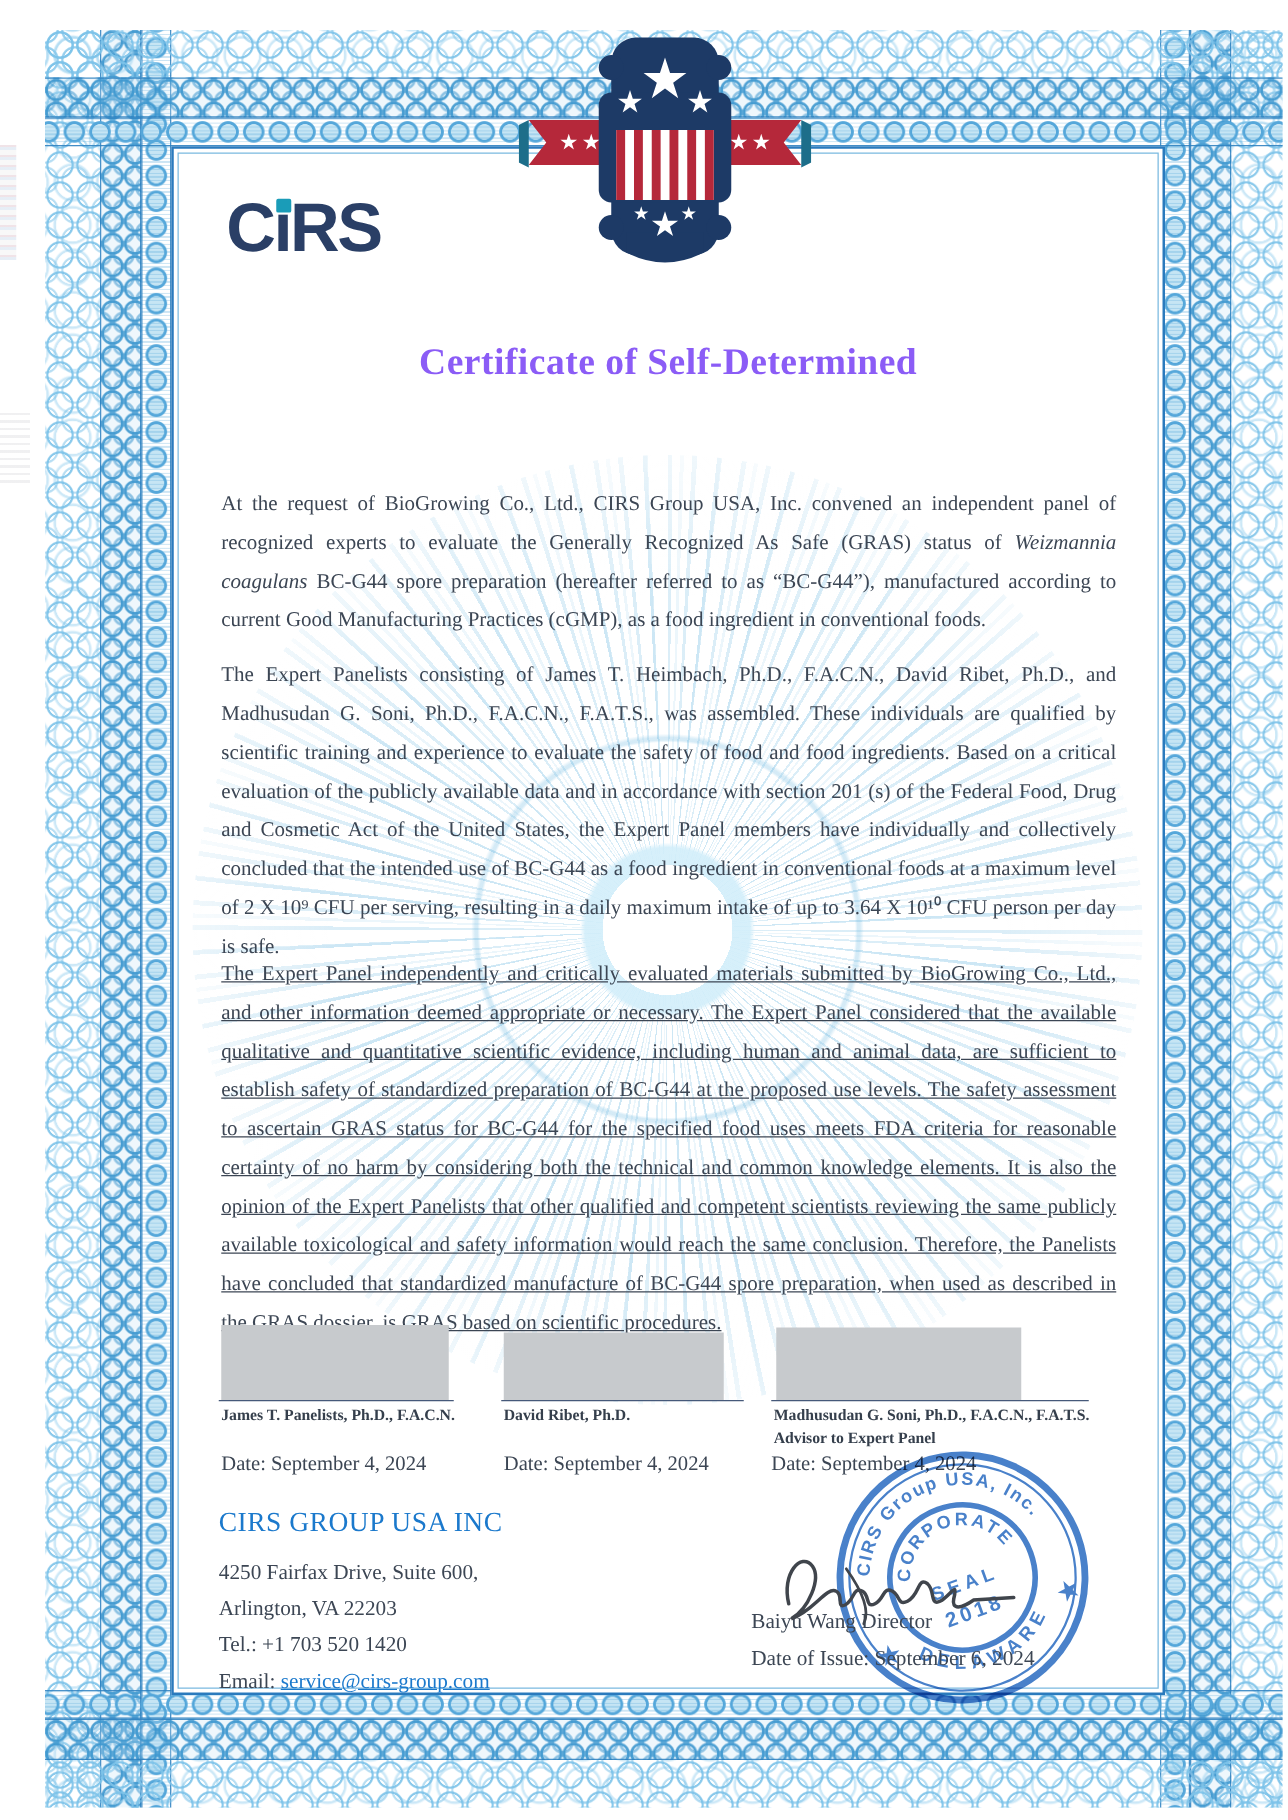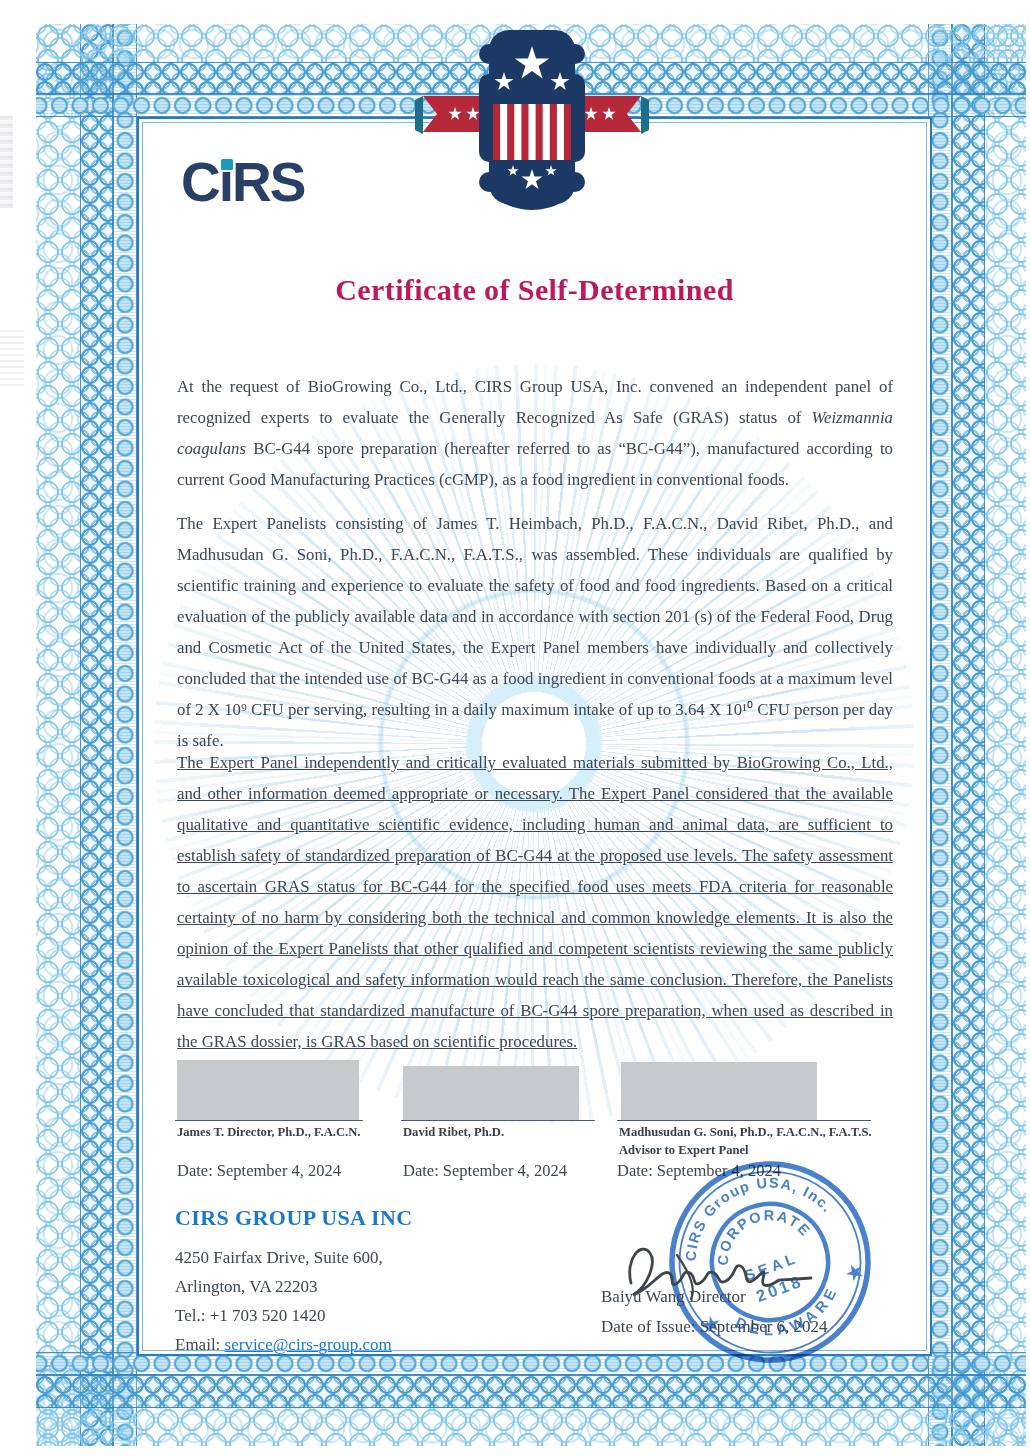--- a/index.html
+++ b/index.html
@@ -62,41 +62,41 @@
 
   
   .logo{left:42px; top:36px; font-family:Liberation Sans, sans-serif; font-weight:bold;
         font-size:55px; line-height:55px; letter-spacing:-2px; color:var(--c-navy,#2a3f66); z-index:2;}
   .logo .iwrap{position:relative; display:inline-block;}
   .logo .idot{position:absolute; left:2px; top:4px; width:12px; height:11px;
               background:var(--c-teal,#1a9cb8); border-radius:1.5px;}
 
   
   .title{left:0; top:152px; width:100%; text-align:center; font-weight:bold;
-         font-size:30px; line-height:37px; color:#be185d; letter-spacing:.4px; z-index:2;}
-  .para{left:38px; width:716px; text-align:justify; font-size:16.8px; line-height:31px; z-index:2;}
+         font-size:30px; line-height:37px; color:#8b5cf6; letter-spacing:.4px; z-index:2;}
+  .para{left:38px; width:716px; text-align:justify; font-size:16.8px; line-height:31px; z-index:2;margin-top:16px;}
   .p1{top:252px;} .p2{top:389px;} .p3{top:628px;text-decoration:underline;}
 
   
   .sigbox{background:#c7cacd; z-index:2;}
   .sigbox1{left:38px;  top:941px; width:182px; height:60px;}
   .sigbox2{left:264px; top:947px; width:176px; height:54px;}
   .sigbox3{left:482px; top:943px; width:196px; height:58px;}
   .sigline{border-bottom:1.6px solid #46597a; height:0; top:1001px; z-index:2;}
   .sigline1{left:36px;  width:188px;}
   .sigline2{left:262px; width:194px;}
   .sigline3{left:478px; width:254px;}
   .signame{top:1006px; font-weight:bold; font-size:12.6px; color:#353f4c; white-space:nowrap; z-index:2;}
   .signame1{left:38px;} .signame2{left:264px;} .signame3{left:480px;}
   .sigrole{left:480px; top:1024px; font-weight:bold; font-size:12.6px; color:#353f4c; z-index:2;}
   .sigdate{top:1042px; font-size:16.5px; z-index:2;}
   .sigdate1{left:38px;} .sigdate2{left:264px;} .sigdate3{left:478px;}
 
   
-  .company{left:36px; top:1086px; font-family:"Liberation Serif", serif; font-weight:bold;
+  .company{left:36px; top:1086px; font-family:"Liberation Serif", serif; font-weight:normal;
            font-size:22px; color:var(--c-blue,#1b79cc); letter-spacing:.4px; z-index:2;}
   .addr{left:36px; font-size:17px; line-height:29px; z-index:2;text-align:right;}
   .addr1{top:1124px;} .addr2{top:1153px;} .addr3{top:1182px;} .addr4{top:1211px;}
   .email-link{color:var(--c-blue,#1b79cc); text-decoration:underline; cursor:pointer;}
 
   .director{left:462px; top:1168px; font-size:17px; z-index:7;}
   .issuedate{left:462px; top:1198px; font-size:17px; z-index:7;}
 
   
   .seal{left:527px; top:1039px; width:208px; height:208px; z-index:6;
@@ -155,21 +155,21 @@
     <div class="para p1"><span>At the request of BioGrowing Co., Ltd., CIRS Group USA, Inc. convened an independent panel of recognized experts to evaluate the Generally Recognized As Safe (GRAS) status of </span><span style="font-style: italic;">Weizmannia coagulans</span><span> BC-G44 spore preparation (hereafter referred to as “BC-G44”), manufactured according to current Good Manufacturing Practices (cGMP), as a food ingredient in conventional foods.</span></div>
     <div class="para p2">The Expert Panelists consisting of James T. Heimbach, Ph.D., F.A.C.N., David Ribet, Ph.D., and Madhusudan G. Soni, Ph.D., F.A.C.N., F.A.T.S., was assembled. These individuals are qualified by scientific training and experience to evaluate the safety of food and food ingredients. Based on a critical evaluation of the publicly available data and in accordance with section 201 (s) of the Federal Food, Drug and Cosmetic Act of the United States, the Expert Panel members have individually and collectively concluded that the intended use of BC-G44 as a food ingredient in conventional foods at a maximum level of 2 X 10⁹ CFU per serving, resulting in a daily maximum intake of up to 3.64 X 10¹⁰ CFU person per day is safe.</div>
     <div class="para p3">The Expert Panel independently and critically evaluated materials submitted by BioGrowing Co., Ltd., and other information deemed appropriate or necessary. The Expert Panel considered that the available qualitative and quantitative scientific evidence, including human and animal data, are sufficient to establish safety of standardized preparation of BC-G44 at the proposed use levels. The safety assessment to ascertain GRAS status for BC-G44 for the specified food uses meets FDA criteria for reasonable certainty of no harm by considering both the technical and common knowledge elements. It is also the opinion of the Expert Panelists that other qualified and competent scientists reviewing the same publicly available toxicological and safety information would reach the same conclusion. Therefore, the Panelists have concluded that standardized manufacture of BC-G44 spore preparation, when used as described in the GRAS dossier, is GRAS based on scientific procedures.</div>
 
     <div class="sigbox sigbox1"></div>
     <div class="sigbox sigbox2"></div>
     <div class="sigbox sigbox3"></div>
     <div class="sigline sigline1"></div>
     <div class="sigline sigline2"></div>
     <div class="sigline sigline3"></div>
-    <div class="signame signame1">James T. Director, Ph.D., F.A.C.N.</div>
+    <div class="signame signame1">James T. Panelists, Ph.D., F.A.C.N.</div>
     <div class="signame signame2">David Ribet, Ph.D.</div>
     <div class="signame signame3">Madhusudan G. Soni, Ph.D., F.A.C.N., F.A.T.S.</div>
     <div class="sigrole">Advisor to Expert Panel</div>
     <div class="sigdate sigdate1">Date: September 4, 2024</div>
     <div class="sigdate sigdate2">Date: September 4, 2024</div>
     <div class="sigdate sigdate3">Date: September 4, 2024</div>
 
     <div class="company">CIRS GROUP USA INC</div>
     <div class="addr addr1">4250 Fairfax Drive, Suite 600,</div>
     <div class="addr addr2">Arlington, VA 22203</div>

